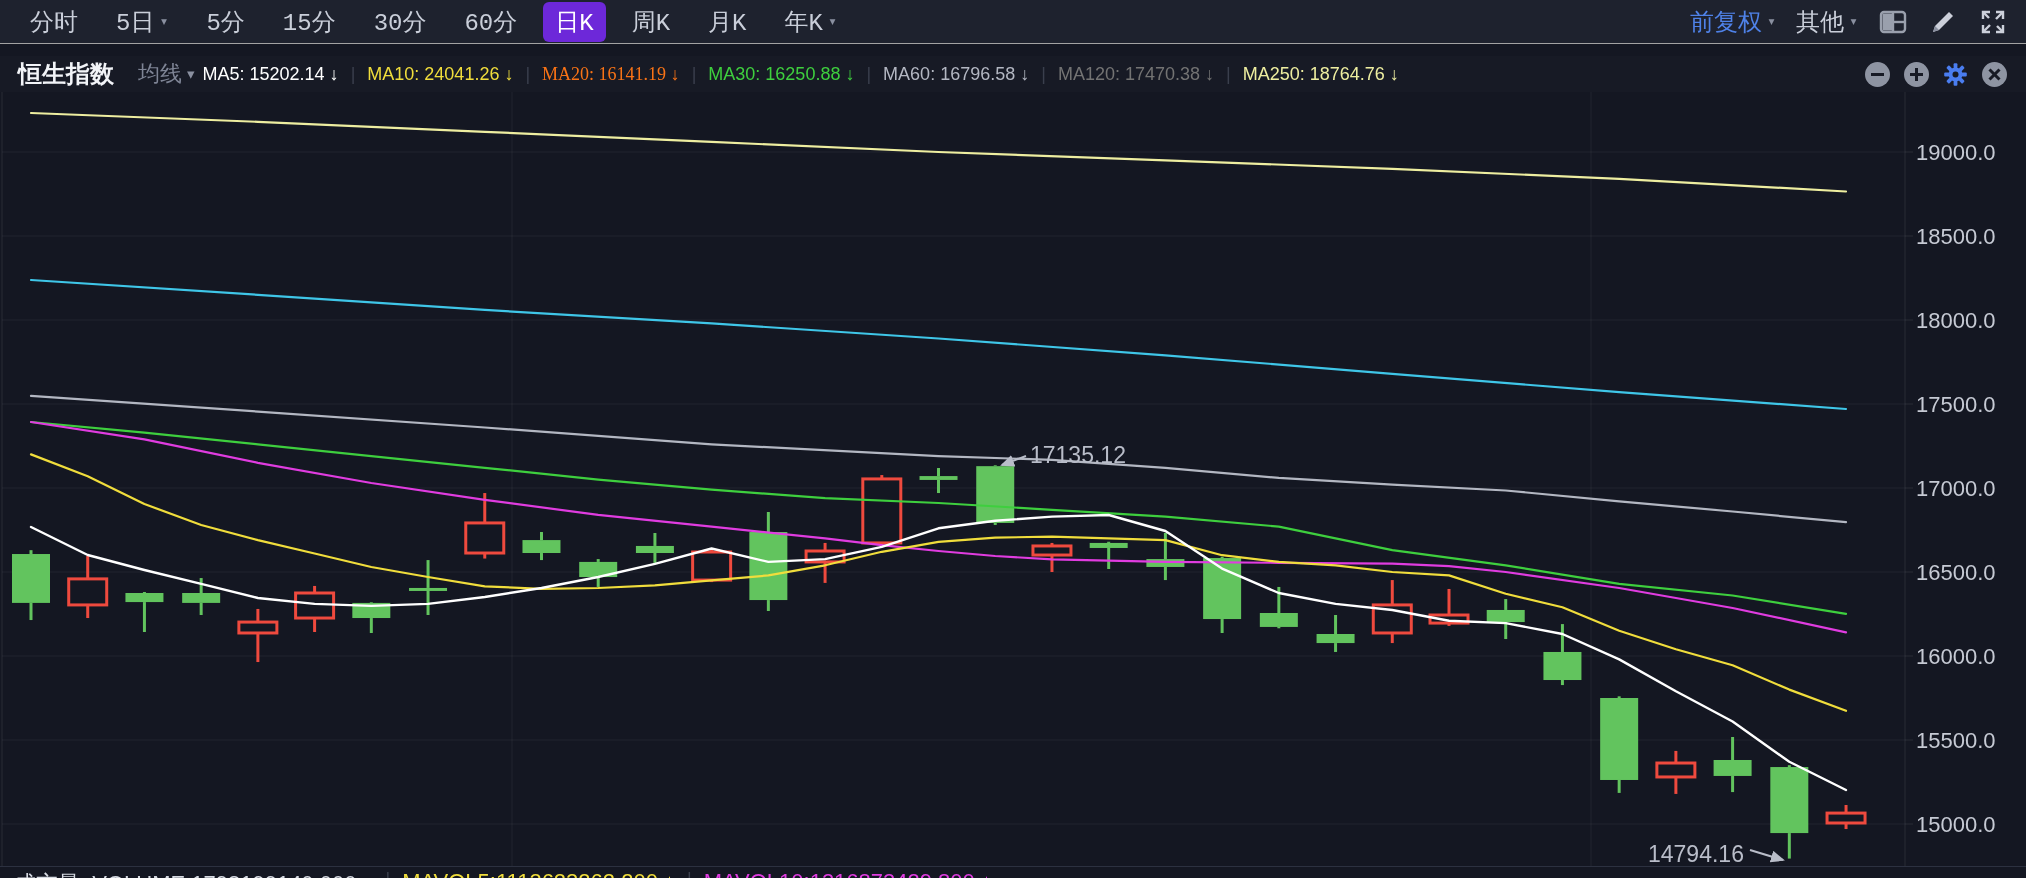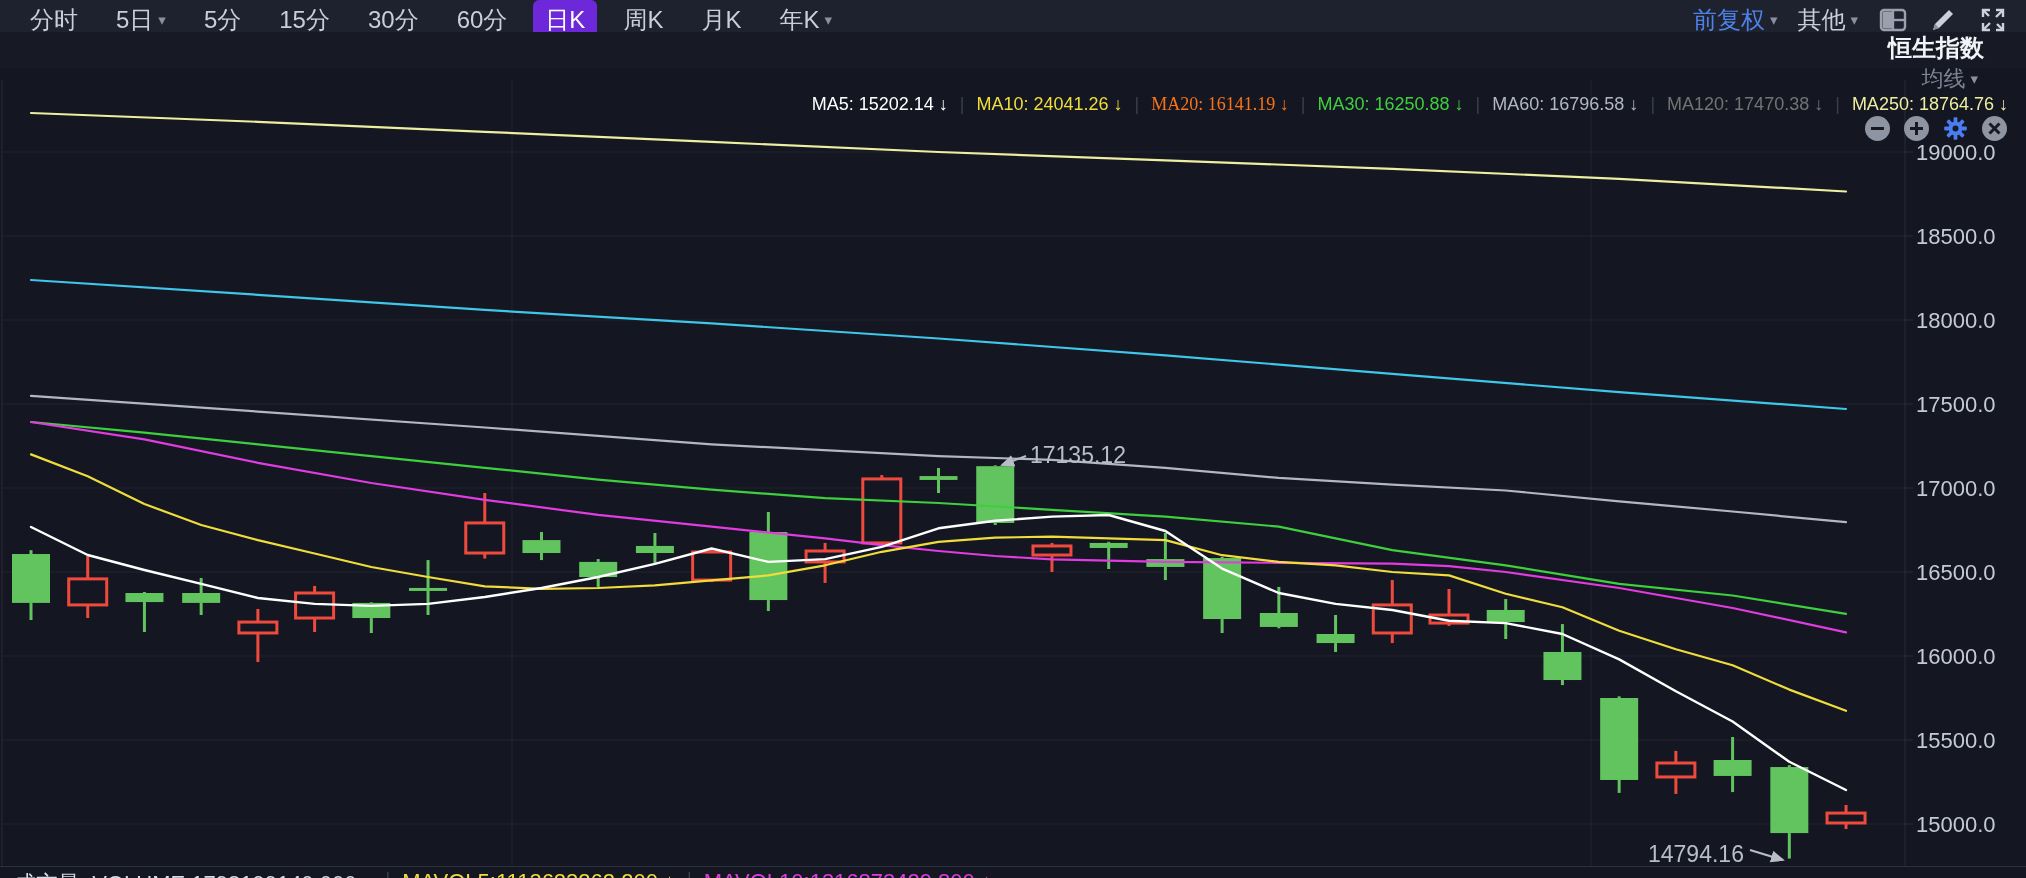--- a/index.html
+++ b/index.html
@@ -3,37 +3,37 @@
 <meta charset="utf-8">
 <title>恒生指数</title>
 <style>
   * { margin:0; padding:0; box-sizing:border-box; }
   html,body { width:2026px; height:878px; overflow:hidden; background:#141722;
     font-family:"Liberation Sans","DejaVu Sans",sans-serif; }
   #app { position:relative; width:2026px; height:878px; background:#141722; }
 
   
   #topbar { position:absolute; top:0; left:0; width:100%; height:44px;
-    background:#1e222e; border-bottom:5px solid #a3a3a3;
-    display:flex; align-items:center; padding:15px 18px; z-index:5; }
+    background:#1e222e; border-bottom:1px solid #a3a3a3;
+    display:flex; align-items:center; padding:15px 18px; z-index:5;font-family:Liberation Mono, monospace; }
   .tabs { display:flex; align-items:center; }
   .tab { color:#c9ced9; font-size:24px; padding:4px 12px; margin-right:14px;
     border-radius:6px; cursor:pointer; white-space:nowrap; display:flex; align-items:center; }
   .tab.selected { background:#6d28d9; color:#ffffff; }
   .chev { font-size:15px; color:#8a90a0; margin-left:5px; }
   #topbar-right { margin-left:auto; display:flex; align-items:center; gap:20px; }
   .adjust { color:#4f82e8; font-size:24px; display:flex; align-items:center; cursor:pointer; }
   .other  { color:#c9ced9; font-size:24px; display:flex; align-items:center; cursor:pointer; }
   .tb-icon { width:30px; height:30px; display:flex; align-items:center; justify-content:center; cursor:pointer; }
 
   
-  #indbar { position:absolute; top:32px; left:0; width:100%; height:36px;
-    background:#171a25; display:flex; align-items:flex-end; padding:0 18px; z-index:5;flex-direction:column; }
+  #indbar { position:absolute; top:56px; left:0; width:100%; height:36px;
+    background:#171a25; display:flex; align-items:center; padding:0 18px; z-index:5; }
   #symbol { color:#f2f4f8; font-size:24px; font-weight:bold; margin-right:24px; }
-  #ma-selector { color:#7e8495; font-size:22px; display:flex; align-items:center; margin-right:30px; cursor:pointer; }
+  #ma-selector { color:#7e8495; font-size:22px; display:flex; align-items:center; margin-right:8px; cursor:pointer; }
   #ma-list { display:flex; align-items:center; }
   .ma-item { font-size:18px; white-space:nowrap; }
   .ma-sep { color:#3a3f4d; font-size:18px; margin:0 12px; }
   #ind-icons { margin-left:auto; display:flex; align-items:center; gap:12px; }
   .ind-icon { width:27px; height:27px; cursor:pointer; }
 
   
   #chart-svg { position:absolute; top:0; left:0; z-index:1; }
   svg text { font-family:"Liberation Sans","DejaVu Sans",sans-serif; }
 

